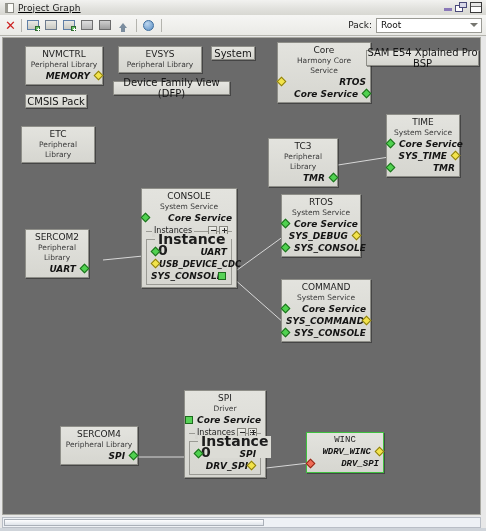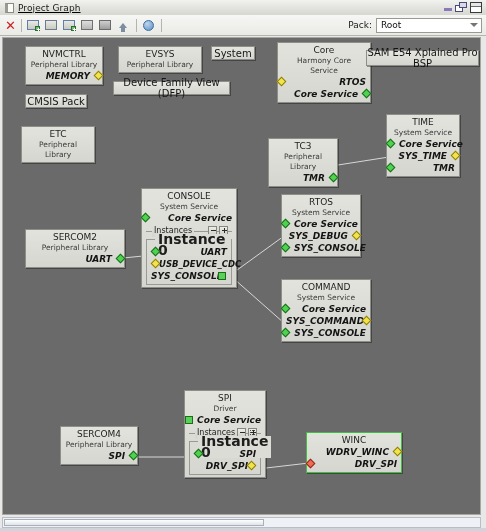--- a/index.html
+++ b/index.html
@@ -232,21 +232,21 @@
           <div class="nsub">Peripheral Library</div>
           <div class="row r"><span>TMR</span><span class="dia green conn-r"></span></div>
         </div>
         <div class="node" style="left: 383px; top: 76px; width: 74px;">
           <div class="ntitle">TIME</div>
           <div class="nsub">System Service</div>
           <div class="row l"><span>Core Service</span><span class="dia green conn-l"></span></div>
           <div class="row r"><span>SYS_TIME</span><span class="dia yellow conn-r"></span></div>
           <div class="row l"><span>TMR</span><span class="dia green conn-l"></span></div>
         </div>
-        <div class="node" style="left: 22px; top: 191px; width: 100px;">
+        <div class="node" style="left: 22px; top: 191px; width: 64px;">
           <div class="ntitle">SERCOM2</div>
           <div class="nsub">Peripheral Library</div>
           <div class="row r"><span>UART</span><span class="dia green conn-r"></span></div>
         </div>
         <div class="node" style="left: 138px; top: 150px; width: 96px;">
           <div class="ntitle">CONSOLE</div>
           <div class="nsub">System Service</div>
           <div class="row l"><span>Core Service</span><span class="dia green conn-l"></span></div>
           <div class="inst-bar">
             <div class="inst-line"></div>
@@ -293,21 +293,21 @@
               <span class="ibtn"></span>
               <span class="ibtn plus focus"></span>
             </span>
           </div>
           <div class="grp">
             <span class="grp-label">Instance 0</span>
             <div class="row l"><span>SPI</span><span class="dia green conn-l-in"></span></div>
             <div class="row r"><span>DRV_SPI</span><span class="dia yellow conn-r-in"></span></div>
           </div>
         </div>
-        <div class="node sel" style="left: 303px; top: 394px; width: 96px;">
+        <div class="node sel" style="left: 303px; top: 394px; width: 78px; font-family: Liberation Mono, monospace;">
           <div class="ntitle">WINC</div>
           <div class="row r"><span>WDRV_WINC</span><span class="dia yellow conn-r"></span></div>
           <div class="row l"><span>DRV_SPI</span><span class="dia red conn-l"></span></div>
         </div>
         <div class="pill" style="left: 208px; top: 8px; width: 44px; height: 14px;">System</div>
         <div class="pill" style="left: 363px; top: 12px; width: 113px; height: 16px;">SAM E54 Xplained Pro BSP</div>
         <div class="pill" style="left: 110px; top: 43px; width: 117px; height: 14px;">Device Family View (DFP)</div>
         <div class="pill" style="left: 22px; top: 56px; width: 62px; height: 14px;">CMSIS Pack</div>
       </div>
   </div>

